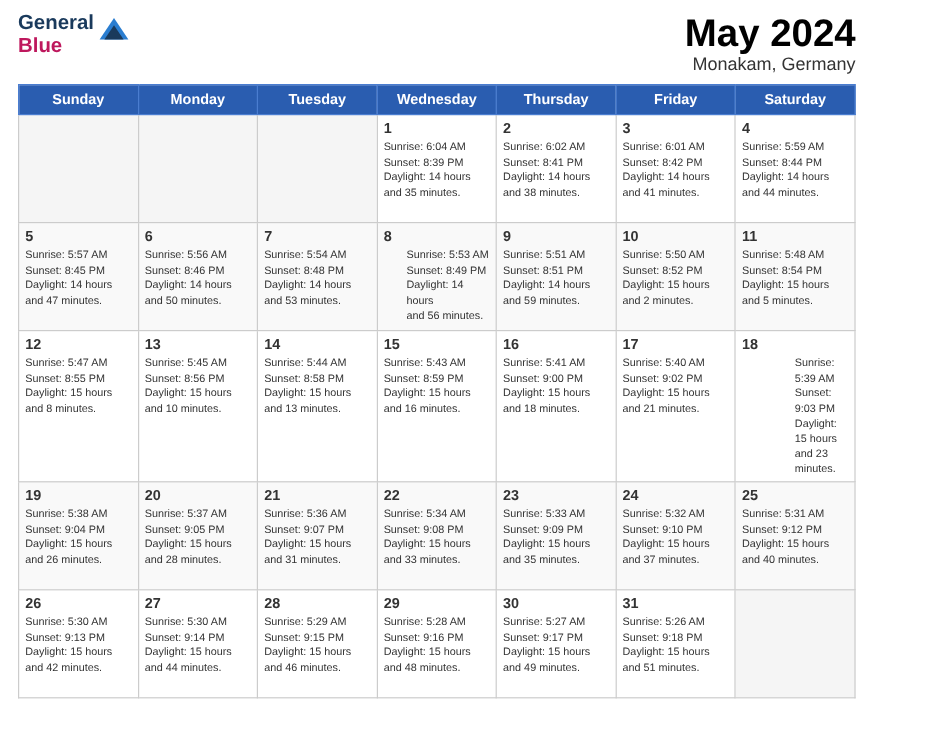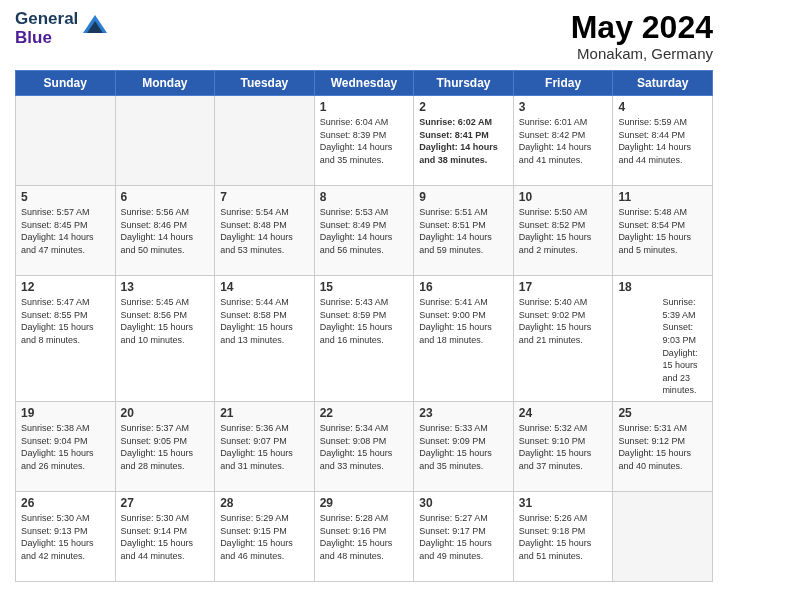--- a/index.html
+++ b/index.html
@@ -86,21 +86,21 @@
 </head>
 <body>
 
 <div class="container">
   <div class="header">
     <div class="logo">
       <div>
         <div style="display:flex; align-items:center;">
           <div style="color:#1a3a5c; font-size:17px; font-weight:bold; line-height:1.1;">
             <span>General</span><br>
-            <span style="color:#4c1d95;">Blue</span>
+            <span style="color:#be185d;">Blue</span>
           </div>
           <svg width="28" height="28" viewBox="0 0 28 28" style="margin-left:3px; margin-top:-4px;">
             <polygon points="14,2 26,20 2,20" fill="#2a7dd0"></polygon>
             <polygon points="14,8 22,20 6,20" fill="#1a3a5c"></polygon>
           </svg>
         </div>
       </div>
     </div>
     <div class="title-block">
       <div class="month-year">May 2024</div>
@@ -128,21 +128,21 @@
           <td class="empty"></td>
           <td>
             <span class="day-number">1</span>
             <div class="day-info" style="white-space: pre-line;">Sunrise: 6:04 AM
 Sunset: 8:39 PM
 Daylight: 14 hours
 and 35 minutes.</div>
           </td>
           <td>
             <span class="day-number">2</span>
-            <div class="day-info" style="white-space: pre-line; font-weight: bold;">Sunrise: 6:02 AM
+            <div class="day-info" style="white-space: pre-line;">Sunrise: 6:02 AM
 Sunset: 8:41 PM
 Daylight: 14 hours
 and 38 minutes.</div>
           </td>
           <td>
             <span class="day-number">3</span>
             <div class="day-info" style="white-space: pre-line;">Sunrise: 6:01 AM
 Sunset: 8:42 PM
 Daylight: 14 hours
 and 41 minutes.</div>
@@ -172,21 +172,21 @@
           </td>
           <td>
             <span class="day-number">7</span>
             <div class="day-info" style="white-space: pre-line;">Sunrise: 5:54 AM
 Sunset: 8:48 PM
 Daylight: 14 hours
 and 53 minutes.</div>
           </td>
           <td>
             <span class="day-number">8</span>
-            <div class="day-info" style="white-space: pre-line;">Sunrise: 5:53 AM
+            <div class="day-info" style="white-space: pre-line; margin-left: 19px;">Sunrise: 5:53 AM
 Sunset: 8:49 PM
 Daylight: 14 hours
 and 56 minutes.</div>
           </td>
           <td>
             <span class="day-number">9</span>
             <div class="day-info" style="white-space: pre-line;">Sunrise: 5:51 AM
 Sunset: 8:51 PM
 Daylight: 14 hours
 and 59 minutes.</div>

